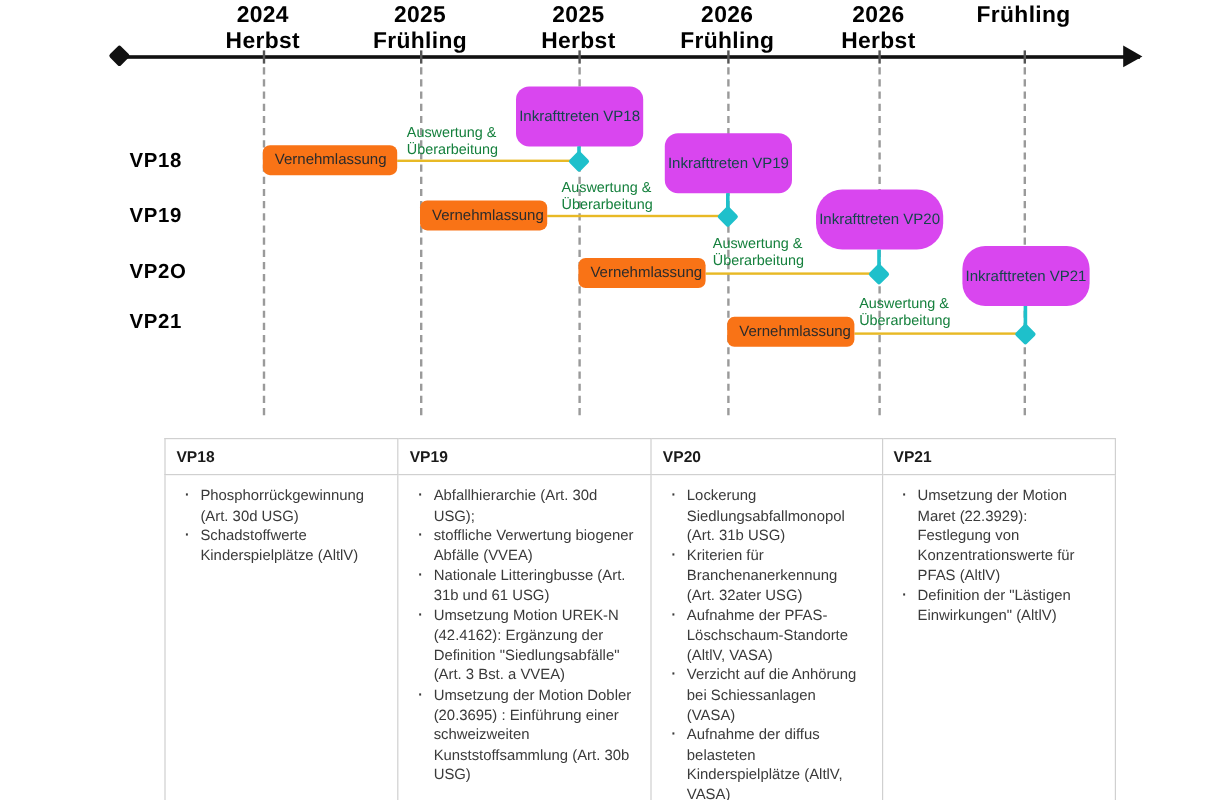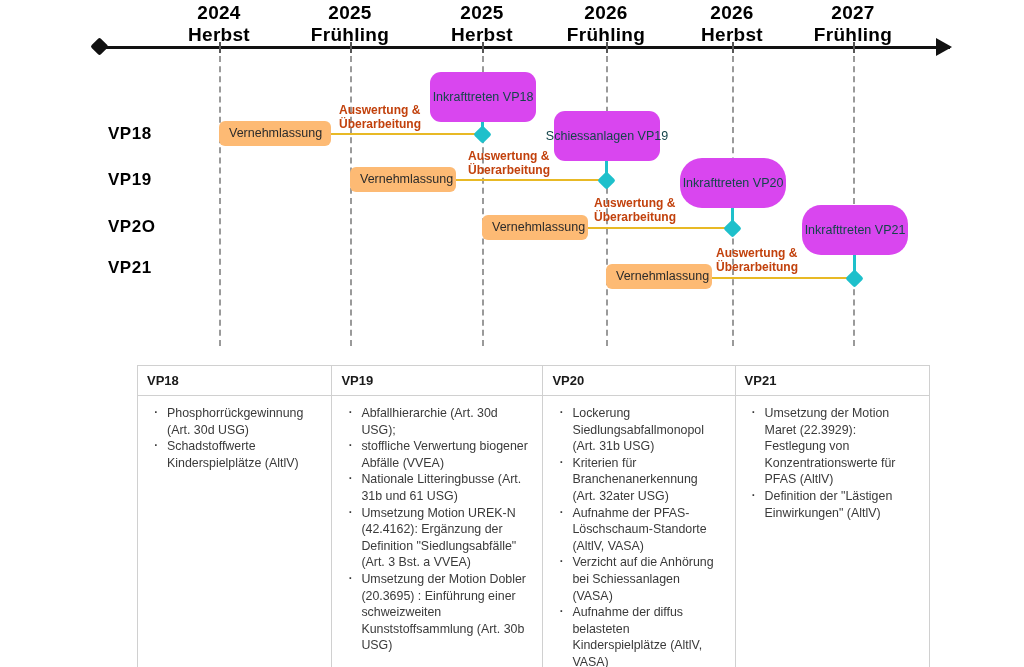--- a/index.html
+++ b/index.html
@@ -49,28 +49,27 @@
     position:absolute;left:108px;width:96px;
     font-weight:bold;font-size:17px;letter-spacing:.5px;color:#000;
   }
 
   
   .connector{
     position:absolute;height:2px;background:#E8B925;
   }
   .pill{
     position:absolute;height:25px;line-height:25px;
-    background:#fdba74;border-radius:6px;
+    background:#f97316;border-radius:6px;
     font-size:12.5px;color:#2b2b2b;text-align:center;
     white-space:nowrap;padding:0 10px;box-sizing:border-box;
   }
   .stage-label{
-    position:absolute;font-size:12px;line-height:14px;color:#c2410c;
+    position:absolute;font-size:12px;line-height:14px;color:#15803d;
     white-space:nowrap;
-    font-weight:bold;
   }
   .tealbox{
     position:absolute;height:50px;
     background:#d946ef;border-radius:11px;
     color:#14454a;font-size:12.5px;
     display:flex;align-items:center;justify-content:center;
     white-space:nowrap;padding:0 10px;box-sizing:border-box;
   }
   .stem{
     position:absolute;width:3px;background:#1EC0CB;
@@ -131,21 +130,20 @@
           <span class="yr">2026</span>
           <span class="ss">Frühling</span>
         </div>
         <div class="tick" style="left: 606px;"></div>
         <div class="season" style="left: 732px;">
           <span class="yr">2026</span>
           <span class="ss">Herbst</span>
         </div>
         <div class="tick" style="left: 732px;"></div>
         <div class="season" style="left: 853px;">
-          <span class="yr">2027</span>
           <span class="ss">Frühling</span>
         </div>
         <div class="tick" style="left: 853px;"></div>
       </div>
     <div id="gridlines">
         <div class="gridline" style="left: 219px;"></div>
         <div class="gridline" style="left: 350px;"></div>
         <div class="gridline" style="left: 482px;"></div>
         <div class="gridline" style="left: 606px;"></div>
         <div class="gridline" style="left: 732px;"></div>
@@ -162,21 +160,21 @@
         <div class="tealbox" style="left: 430px; top: 72px; width: 106px;">Inkrafttreten VP18</div>
         <div class="stem" style="left: 481px; top: 122px; height: 10px;"></div>
         <div class="diamond" style="left: 476px; top: 128px;"></div>
         <div class="rowlabel" style="top: 170px;">VP19</div>
         <div class="connector" style="left: 456px; top: 179px; width: 150px;"></div>
         <div class="pill" style="left: 350px; top: 167px; width: 106px;">Vernehmlassung</div>
         <div class="stage-label" style="left: 468px; top: 149px;">
           <div>Auswertung &amp;</div>
           <div>Überarbeitung</div>
         </div>
-        <div class="tealbox" style="left: 554px; top: 111px; width: 106px;">Schiessanlagen VP19</div>
+        <div class="tealbox" style="left: 554px; top: 111px; width: 106px;">Inkrafttreten VP19</div>
         <div class="stem" style="left: 605px; top: 161px; height: 17px;"></div>
         <div class="diamond" style="left: 600px; top: 174px;"></div>
         <div class="rowlabel" style="top: 217px;">VP2O</div>
         <div class="connector" style="left: 588px; top: 227px; width: 144px;"></div>
         <div class="pill" style="left: 482px; top: 215px; width: 106px;">Vernehmlassung</div>
         <div class="stage-label" style="left: 594px; top: 196px;">
           <div>Auswertung &amp;</div>
           <div>Überarbeitung</div>
         </div>
         <div class="tealbox" style="left: 680px; top: 158px; width: 106px; border-radius: 22px;">Inkrafttreten VP20</div>

